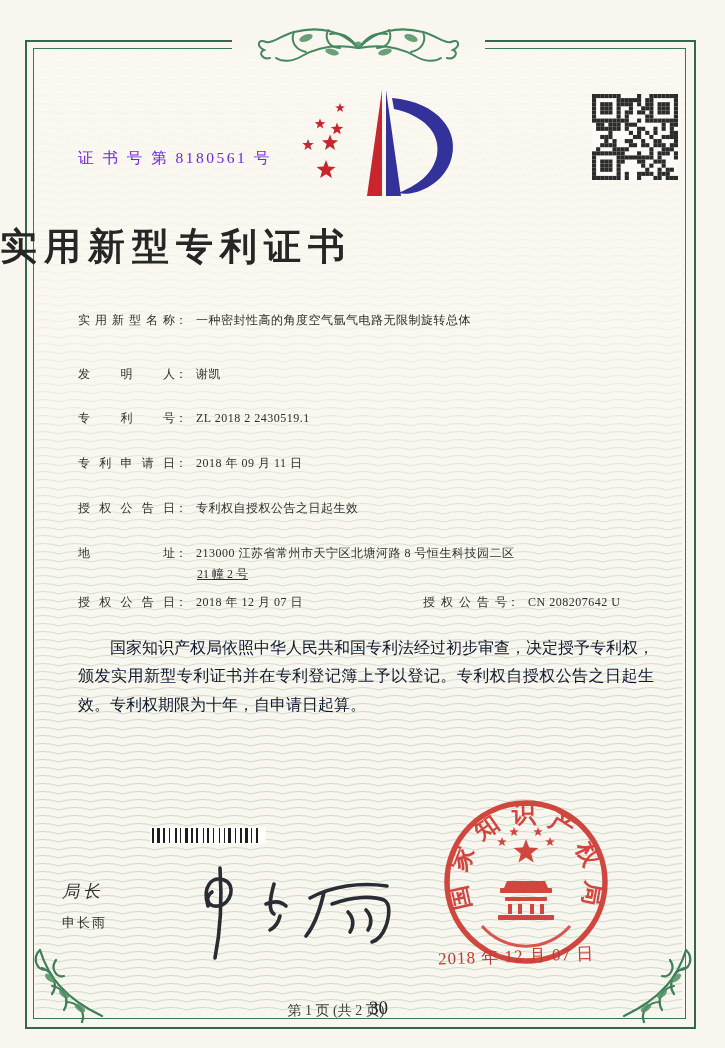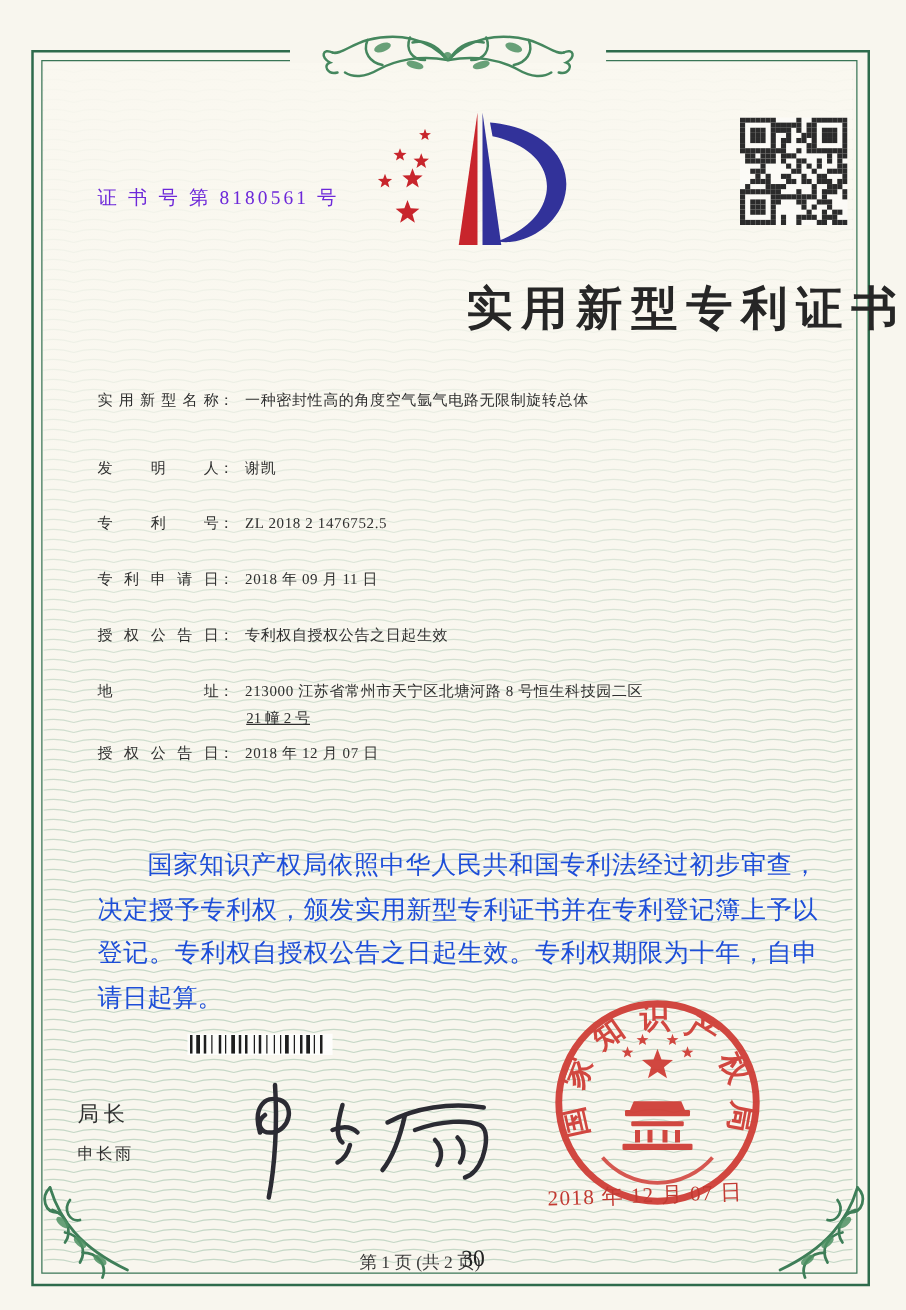--- a/index.html
+++ b/index.html
@@ -20,34 +20,34 @@
   
   .orn{z-index:3;}
   .orn-top{left:232px;top:18px;}
   .orn-bl{left:30px;top:942px;}
   .orn-br{left:612px;top:942px;}
   
   .content{z-index:4;}
   .cert-no{left:78px;top:100px;font-size:15.5px;letter-spacing:2.5px;color:#6d28d9;margin-top:48px;}
   .logo{left:296px;top:84px;}
   .qr{left:592px;top:94px;}
-  .doc-title{left:0;top:222px;width:725px;text-align:right;font-size:37px;font-weight:600;
+  .doc-title{left:0;top:222px;width:725px;text-align:left;font-size:37px;font-weight:600;
     letter-spacing:7px;color:#262626;}
   .row{left:78px;width:575px;font-size:12px;color:#2f2f2f;line-height:1.4;}
   .flabel{display:inline-block;width:97px;text-align:justify;text-align-last:justify;vertical-align:top;}
   .colon{margin-right:9px;}
   .fval{letter-spacing:0.5px;}
   .addr2{padding-left:119px;margin-top:4px;text-decoration:underline;}
   .grant-no{left:345px;top:0;position:absolute;white-space:nowrap;}
   .grant-no .flabel{width:84px;}
-  .paras{left:78px;top:634px;width:576px;font-size:20px;line-height:1.78;text-align:justify;color:#1d4ed8;margin-top:41px;}
+  .paras{left:78px;top:634px;width:576px;font-size:16px;line-height:1.78;text-align:justify;color:#0f172a;}
   .paras p{margin:0;text-indent:2em;}
   
   .barcode{left:150px;top:827px;background:#fdfdfb;padding:1px 2px;}
-  .sig-title{left:62px;top:880px;font-size:17px;letter-spacing:4px;color:#2f2f2f;}
+  .sig-title{left:62px;top:880px;font-size:17px;letter-spacing:4px;color:#2f2f2f;font-style:italic;}
   .sig-name{left:62px;top:914px;font-size:13px;letter-spacing:2px;color:#2f2f2f;}
   .sig-script{left:182px;top:858px;z-index:5;}
   .seal{left:420px;top:776px;z-index:5;opacity:0.93;}
   .seal-date{left:438px;top:944px;width:200px;font-size:17px;color:#c23a32;letter-spacing:1px;
     transform:rotate(-2deg);z-index:6;white-space:nowrap;}
   .footer{left:78px;top:998px;width:520px;text-align:center;font-size:14px;color:#3c3c3c;z-index:4;}
   .footer .hand{font-size:19px;color:#222;margin-left:-15px;display:inline-block;transform:translateY(-1px) rotate(-2deg);}
 </style>
 </head>
 <body>
@@ -497,34 +497,37 @@
 
 <div class="abs content doc-title">实用新型专利证书</div>
 
 <div class="abs content row" style="top:312px">
   <span class="flabel">实用新型名称</span><span class="colon">：</span><span class="fval">一种密封性高的角度空气氩气电路无限制旋转总体</span>
 </div>
 <div class="abs content row" style="top:366px">
   <span class="flabel">发明人</span><span class="colon">：</span><span class="fval">谢凯</span>
 </div>
 <div class="abs content row" style="top:410px">
-  <span class="flabel">专利号</span><span class="colon">：</span><span class="fval">ZL 2018 2 1476752.5</span>
+  <span class="flabel">专利号</span><span class="colon">：</span><span class="fval">ZL 2018 2 2430519.1</span>
 </div>
 <div class="abs content row" style="top:455px">
   <span class="flabel">专利申请日</span><span class="colon">：</span><span class="fval">2018 年 09 月 11 日</span>
 </div>
 <div class="abs content row" style="top:500px">
   <span class="flabel">授权公告日</span><span class="colon">：</span><span class="fval">专利权自授权公告之日起生效</span>
 </div>
 <div class="abs content row" style="top:545px">
   <span class="flabel">地址</span><span class="colon">：</span><span class="fval">213000 江苏省常州市天宁区北塘河路 8 号恒生科技园二区</span>
   <div class="addr2">21 幢 2 号</div>
 </div>
 <div class="abs content row" style="top:594px">
   <span class="flabel">授权公告日</span><span class="colon">：</span><span class="fval">2018 年 12 月 07 日</span>
+  <span class="grant-no">
+    <span class="flabel">授权公告号</span><span class="colon">：</span><span class="fval">CN 208207642 U</span>
+  </span>
 </div>
 
 <div class="abs content paras">
   <p>国家知识产权局依照中华人民共和国专利法经过初步审查，决定授予专利权，颁发实用新型专利证书并在专利登记簿上予以登记。专利权自授权公告之日起生效。专利权期限为十年，自申请日起算。</p>
 </div>
 
 <svg class="abs content barcode" width="112" height="15" viewBox="0 0 112 15">
   <g id="barcode-bars" fill="#1e1e1e">
       <rect x="0" y="0" width="2" height="15"></rect>
       <rect x="5" y="0" width="3" height="15"></rect>

